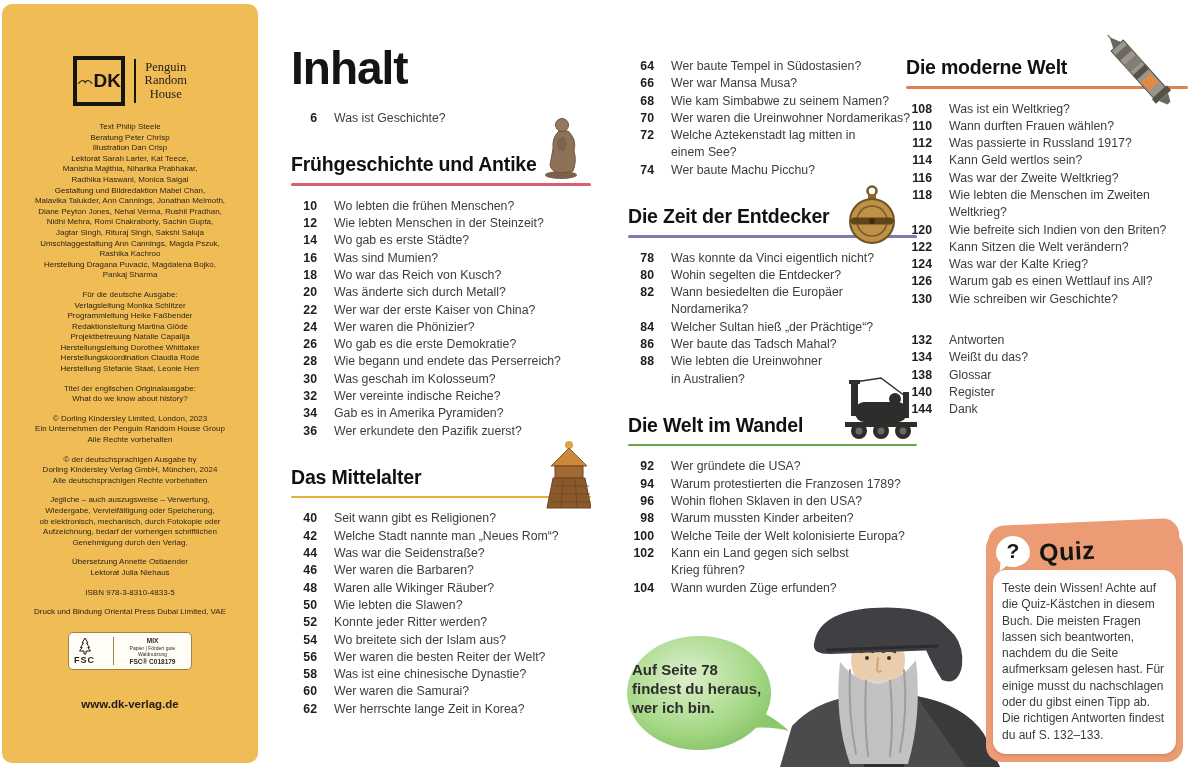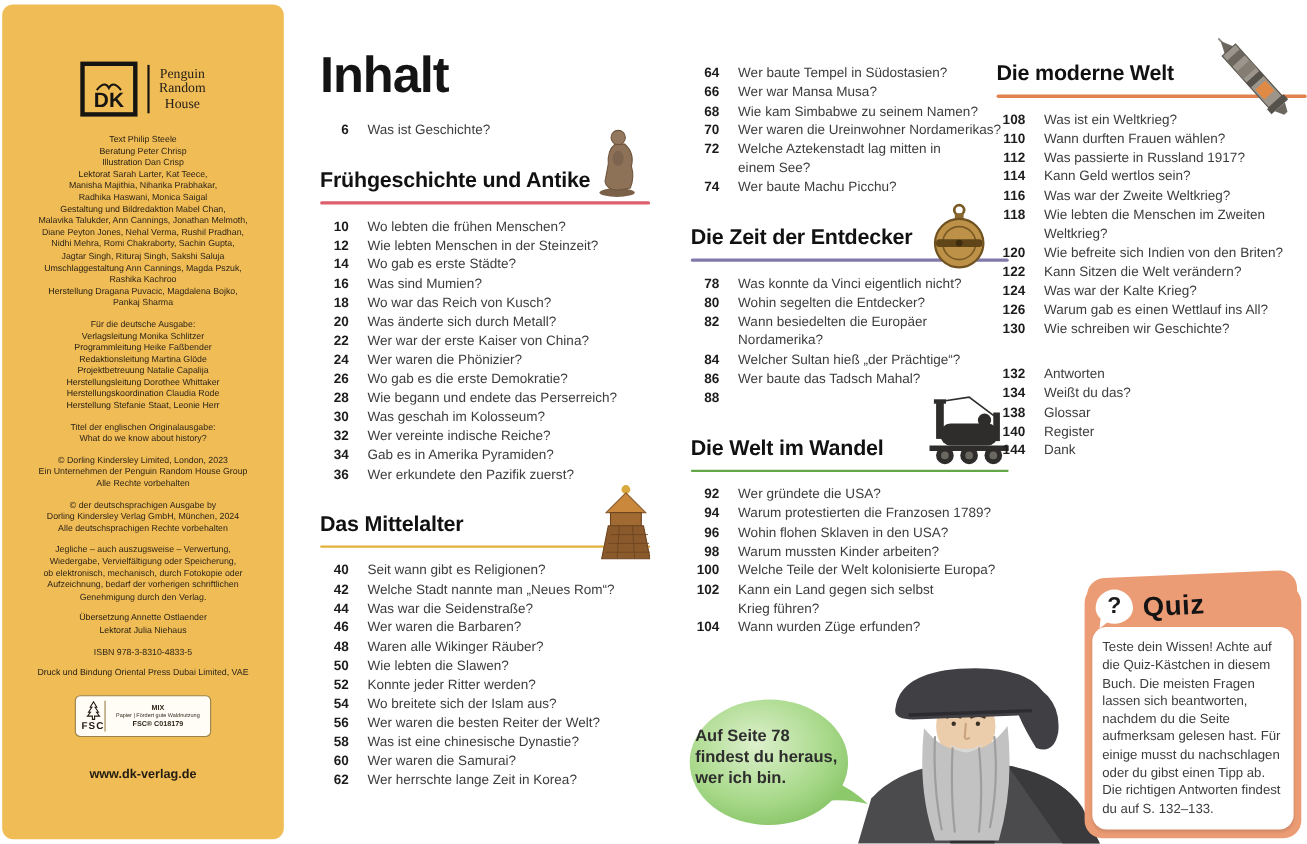--- a/index.html
+++ b/index.html
@@ -3,33 +3,33 @@
 <meta charset="utf-8">
 <style>
   html,body{margin:0;padding:0}
   body{width:1188px;height:767px;background:#fff;position:relative;overflow:hidden;
        font-family:"Liberation Sans","DejaVu Sans",sans-serif;color:#222}
 
   
   .sidebar{position:absolute;left:2px;top:4px;width:256px;height:759px;background:#F0BC55;
            border-radius:10px;text-align:center;color:#33291c}
   .dk-logo{display:flex;align-items:center;justify-content:center;margin-top:52px;gap:9px}
-  .dk-box{width:44px;height:40px;border:4px solid #171512;display:flex;flex-direction:column;
+  .dk-box{width:44px;height:40px;border:4px solid #171512;display:flex;flex-direction:row;
           align-items:center;justify-content:flex-end;font-weight:900;font-size:19px;color:#171512;
           line-height:17px;padding-bottom:2px}
   .dk-book{width:26px;height:9px;margin-top:2px}
   .dk-sep{width:1.5px;height:44px;background:#171512}
   .dk-pub{font-family:"Liberation Serif","DejaVu Serif",serif;font-size:12.5px;line-height:13.5px;
           text-align:center;color:#26201a}
   #credits{margin-top:16px}
   .credit-block{margin:0 12px 9px;font-size:8px;line-height:10.6px;color:#2e2档619;color:#2e2619}
   .credit-block b{font-weight:normal;color:#221c12}
   .fsc{width:112px;margin:14px auto 0;background:#fffdf6;border:1px solid #9a8248;border-radius:5px;
        display:flex;align-items:center;padding:4px 5px;gap:5px;text-align:left}
-  .fsc-left{display:flex;flex-direction:column;align-items:center;border-right:1px solid #9a8248;padding-right:0}
+  .fsc-left{display:flex;flex-direction:column;align-items:center;border-right:1px solid #9a8248;padding-right:18px}
   .fsc-word{font-weight:bold;font-size:9px;letter-spacing:1px;color:#221c12}
   .fsc-right{flex:1;text-align:center}
   .fsc-mix{font-weight:bold;font-size:6.5px}
   .fsc-sub{font-size:5px;line-height:6px;margin:1px 0}
   .fsc-cert{font-weight:bold;font-size:6.5px}
   .website{margin-top:28px;font-weight:bold;font-size:11.5px;color:#221c12}
 
   
   .col{position:absolute}
   #col1{left:291px;top:44px;width:300px}
@@ -440,20 +440,24 @@
           </div>
         </div>
         <div class="row">
           <span class="num">86</span>
           <div class="lines">
             <div>Wer baute das Tadsch Mahal?</div>
           </div>
         </div>
         <div class="row">
           <span class="num">88</span>
+          <div class="lines">
+            <div>Wie lebten die Ureinwohner</div>
+            <div>in Australien?</div>
+          </div>
         </div>
       </div>
       <div class="section">
         <h2>Die Welt im Wandel</h2>
         <div class="rule" style="background: rgb(99, 167, 72);"></div>
         <svg viewBox="0 0 80 66" xmlns="http://www.w3.org/2000/svg" class="sec-icon icon-locomotive">
     <path d="M14 8 L15 30 M14 8 L40 4 L64 22" stroke="#2f2d2b" stroke-width="1.5" fill="none"></path>
     <rect x="10" y="8" width="7" height="34" fill="#2f2d2b"></rect>
     <rect x="8" y="6" width="11" height="4" fill="#2f2d2b"></rect>
     <rect x="14" y="28" width="52" height="20" rx="9" fill="#2f2d2b"></rect>

